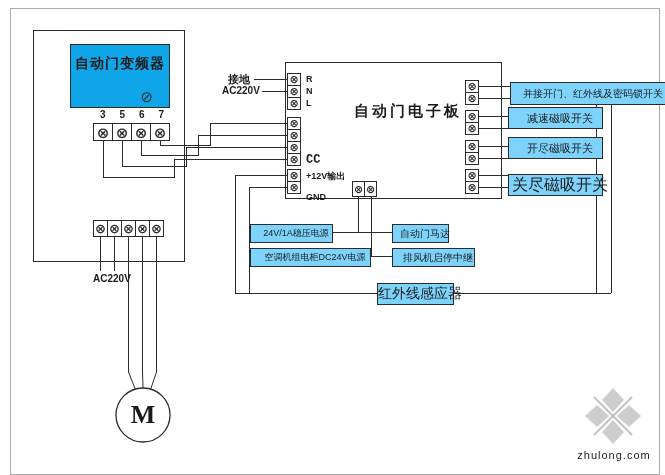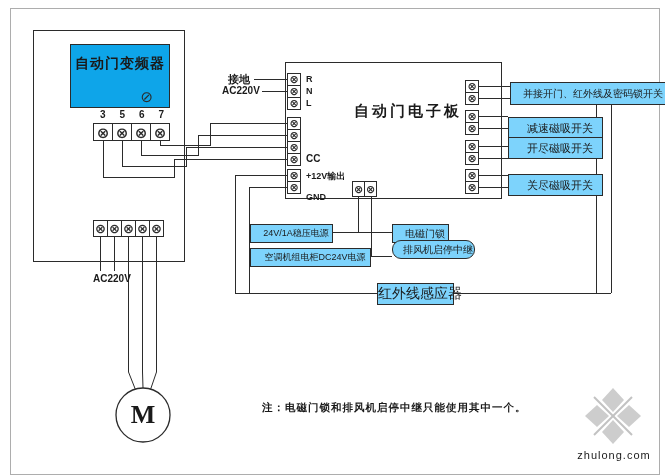--- a/index.html
+++ b/index.html
@@ -89,43 +89,42 @@
     <span>6</span>
     <span>7</span>
   </div>
 
   <div class="abs outline" style="left:285px;top:62px;width:215px;height:135px;z-index:2;"></div>
   <div class="lbl" style="left:342px;top:102px;width:132px;text-align:center;font-size:15px;letter-spacing:3px;">自动门电子板</div>
 
   <div class="lbl" style="left:306px;top:74px;font-size:9px;">R</div>
   <div class="lbl" style="left:306px;top:86px;font-size:9px;">N</div>
   <div class="lbl" style="left:306px;top:98px;font-size:9px;">L</div>
-  <div class="lbl" style="left:306px;top:153px;font-size:10px;">CC</div>
+  <div class="lbl" style="left:306px;top:153px;font-size:12px;font-family:Liberation Mono, monospace;">CC</div>
   <div class="lbl" style="left:306px;top:170px;font-size:9px;">+12V输出</div>
   <div class="lbl" style="left:306px;top:192px;font-size:9px;">GND</div>
 
   <div class="lbl" style="left:228px;top:72px;font-size:11px;">接地</div>
   <div class="lbl" style="left:222px;top:85px;font-size:10px;">AC220V</div>
 
   <div class="box" style="left:510px;top:82px;width:146px;height:21px;font-size:10px;">并接开门、红外线及密码锁开关</div>
-  <div class="box" style="left:508px;top:117px;width:84px;height:20px;font-size:11px;">减速磁吸开关</div>
+  <div class="box" style="left:508px;top:107px;width:84px;height:20px;font-size:11px;">减速磁吸开关</div>
   <div class="box" style="left:508px;top:137px;width:84px;height:20px;font-size:11px;">开尽磁吸开关</div>
-  <div class="box" style="left:508px;top:174px;width:84px;height:20px;font-size:11px;">关尽磁吸开关</div>
+  <div class="box" style="left:508px;top:174px;width:84px;height:20px;font-size:16px;">关尽磁吸开关</div>
 
   <div class="box" style="left:250px;top:224px;width:72px;height:17px;font-size:9px;">24V/1A稳压电源</div>
   <div class="box" style="left:250px;top:248px;width:110px;height:17px;font-size:9px;">空调机组电柜DC24V电源</div>
-  <div class="box" style="left:392px;top:224px;width:46px;height:17px;font-size:10px;">电磁门锁</div>
-  <div class="box" style="left:392px;top:240px;width:72px;height:17px;font-size:10px;border-radius:9px;">排风机启停中继</div>
+  <div class="box" style="left:392px;top:224px;width:46px;height:17px;font-size:10px;">自动门马达</div>
+  <div class="box" style="left:392px;top:248px;width:72px;height:17px;font-size:10px;">排风机启停中继</div>
   <div class="box" style="left:377px;top:283px;width:66px;height:20px;font-size:14px;">红外线感应器</div>
 
   <div class="lbl" style="left:93px;top:273px;font-size:10px;">AC220V</div>
 
   <div class="lbl" style="left:116px;top:388px;width:54px;height:54px;display:flex;align-items:center;justify-content:center;font-family:'Liberation Serif','DejaVu Serif',serif;font-size:26px;z-index:2;">M</div>
 
-  <div class="lbl" style="left:262px;top:401px;font-size:10.5px;letter-spacing:1px;">注：电磁门锁和排风机启停中继只能使用其中一个。</div>
 
   <svg class="abs" style="left:585px;top:388px;z-index:2;" width="56" height="56" viewBox="0 0 56 56">
     <g fill="#cdcdcd">
       <polygon points="28,0 39,12 28,24 17,12"></polygon>
       <polygon points="28,56 39,44 28,32 17,44"></polygon>
       <polygon points="0,28 12,17 24,28 12,39"></polygon>
       <polygon points="56,28 44,17 32,28 44,39"></polygon>
     </g>
     <g stroke="#c2c2c2" stroke-width="2">
       <line x1="9" y1="9" x2="47" y2="47"></line>

